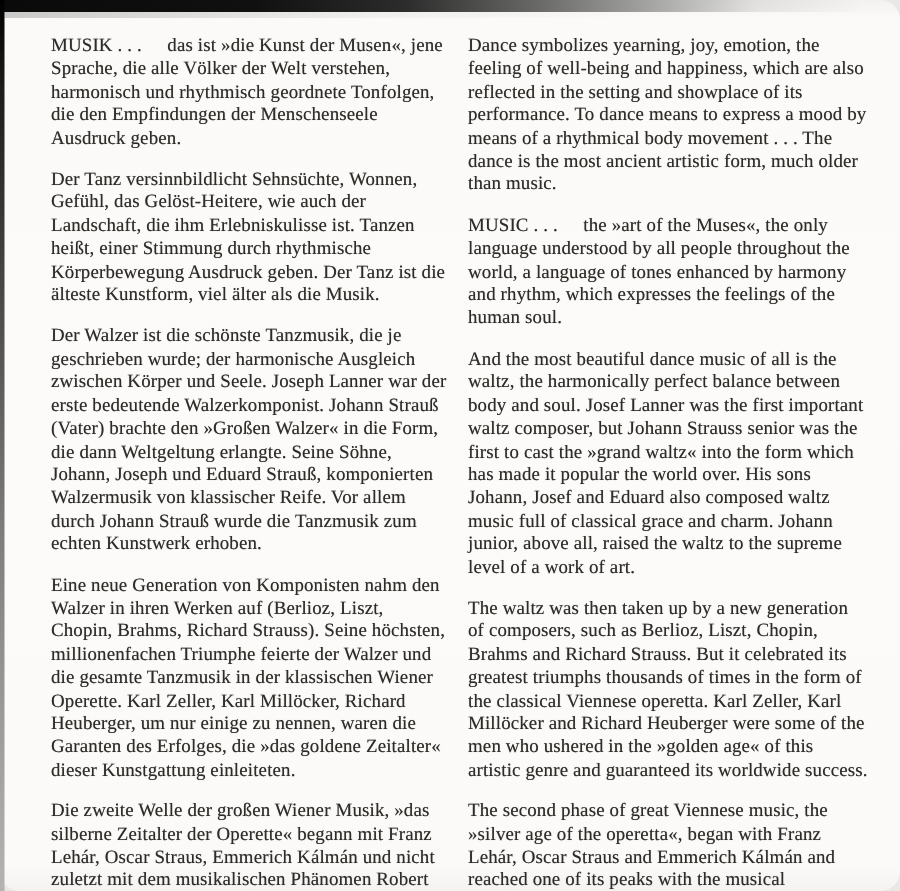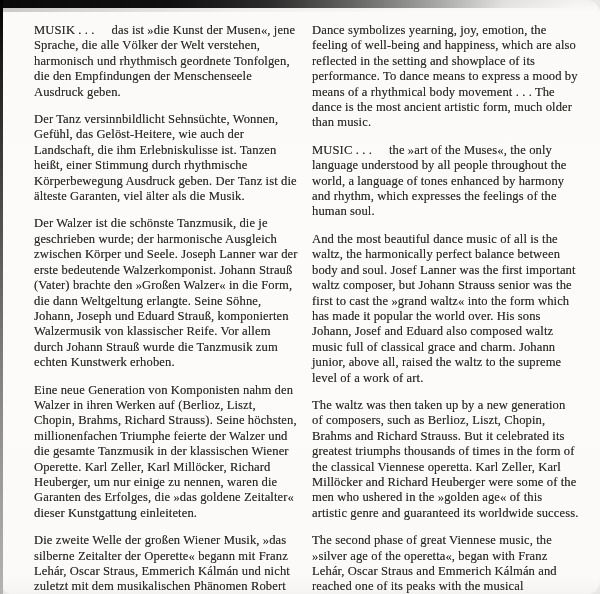--- a/index.html
+++ b/index.html
@@ -78,21 +78,21 @@
 <div class="sheet">
 
   <div class="scan-top"></div>
   <div class="scan-smudge"></div>
   <div class="scan-left"></div>
 
   <div class="columns">
 
     <div class="col col-de">
       <p><span class="lead">MUSIK . . .</span><span>das ist »die Kunst der Musen«, jene Sprache, die alle Völker der Welt verstehen, harmonisch und rhythmisch geordnete Tonfolgen, die den Empfindungen der Menschenseele Ausdruck geben.</span></p>
-      <p>Der Tanz versinnbildlicht Sehnsüchte, Wonnen, Gefühl, das Gelöst-Heitere, wie auch der Landschaft, die ihm Erlebniskulisse ist. Tanzen heißt, einer Stimmung durch rhythmische Körperbewegung Ausdruck geben. Der Tanz ist die älteste Garanten, viel älter als die Musik.</p>
+      <p>Der Tanz versinnbildlicht Sehnsüchte, Wonnen, Gefühl, das Gelöst-Heitere, wie auch der Landschaft, die ihm Erlebniskulisse ist. Tanzen heißt, einer Stimmung durch rhythmische Körperbewegung Ausdruck geben. Der Tanz ist die älteste Kunstform, viel älter als die Musik.</p>
       <p>Der Walzer ist die schönste Tanzmusik, die je geschrieben wurde; der harmonische Ausgleich zwischen Körper und Seele. Joseph Lanner war der erste bedeutende Walzerkomponist. Johann Strauß (Vater) brachte den »Großen Walzer« in die Form, die dann Weltgeltung erlangte. Seine Söhne, Johann, Joseph und Eduard Strauß, komponierten Walzermusik von klassischer Reife. Vor allem durch Johann Strauß wurde die Tanzmusik zum echten Kunstwerk erhoben.</p>
       <p>Eine neue Generation von Komponisten nahm den Walzer in ihren Werken auf (Berlioz, Liszt, Chopin, Brahms, Richard Strauss). Seine höchsten, millionenfachen Triumphe feierte der Walzer und die gesamte Tanzmusik in der klassischen Wiener Operette. Karl Zeller, Karl Millöcker, Richard Heuberger, um nur einige zu nennen, waren die Garanten des Erfolges, die »das goldene Zeitalter« dieser Kunstgattung einleiteten.</p>
       <p>Die zweite Welle der großen Wiener Musik, »das silberne Zeitalter der Operette« begann mit Franz Lehár, Oscar Straus, Emmerich Kálmán und nicht zuletzt mit dem musikalischen Phänomen Robert Stolz. Seine unsterblichen Melodien leben in uns weiter.</p>
     </div>
 
     <div class="col col-en">
       <p>Dance symbolizes yearning, joy, emotion, the feeling of well-being and happiness, which are also reflected in the setting and showplace of its performance. To dance means to express a mood by means of a rhythmical body movement . . . The dance is the most ancient artistic form, much older than music.</p>
       <p><span class="lead">MUSIC . . .</span><span>the »art of the Muses«, the only language understood by all people throughout the world, a language of tones enhanced by harmony and rhythm, which expresses the feelings of the human soul.</span></p>
       <p>And the most beautiful dance music of all is the waltz, the harmonically perfect balance between body and soul. Josef Lanner was the first important waltz composer, but Johann Strauss senior was the first to cast the »grand waltz« into the form which has made it popular the world over. His sons Johann, Josef and Eduard also composed waltz music full of classical grace and charm. Johann junior, above all, raised the waltz to the supreme level of a work of art.</p>
       <p>The waltz was then taken up by a new generation of composers, such as Berlioz, Liszt, Chopin, Brahms and Richard Strauss. But it celebrated its greatest triumphs thousands of times in the form of the classical Viennese operetta. Karl Zeller, Karl Millöcker and Richard Heuberger were some of the men who ushered in the »golden age« of this artistic genre and guaranteed its worldwide success.</p>

